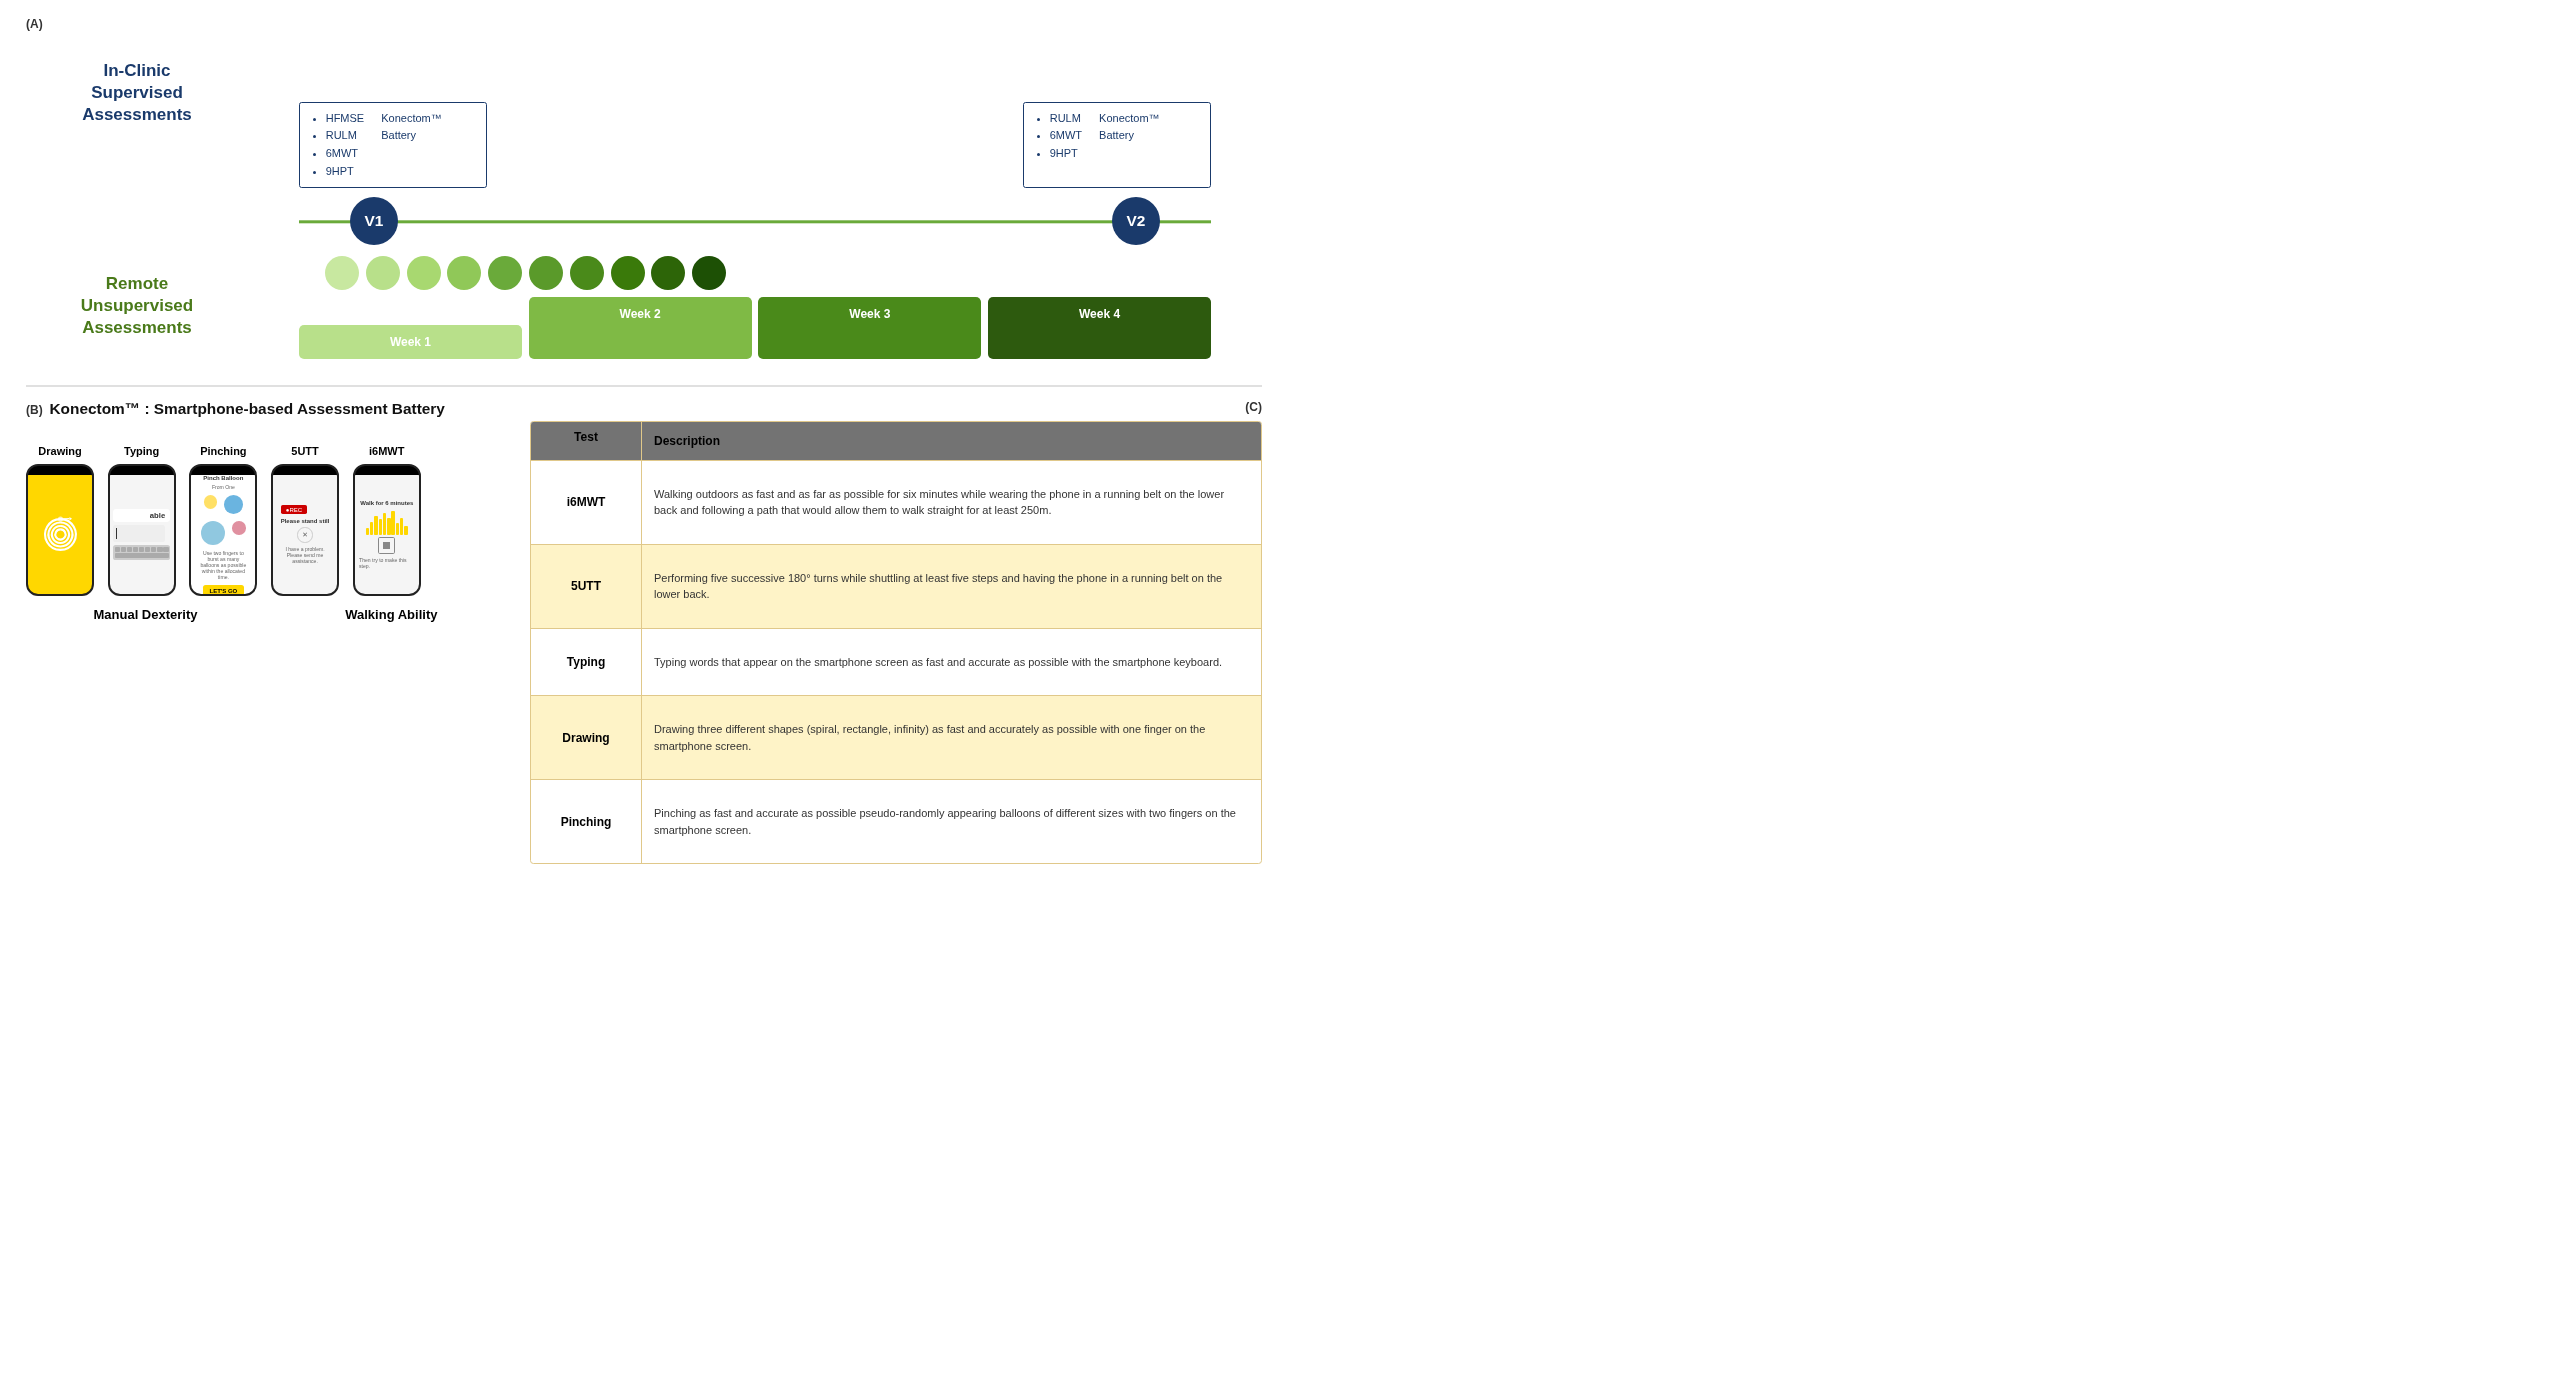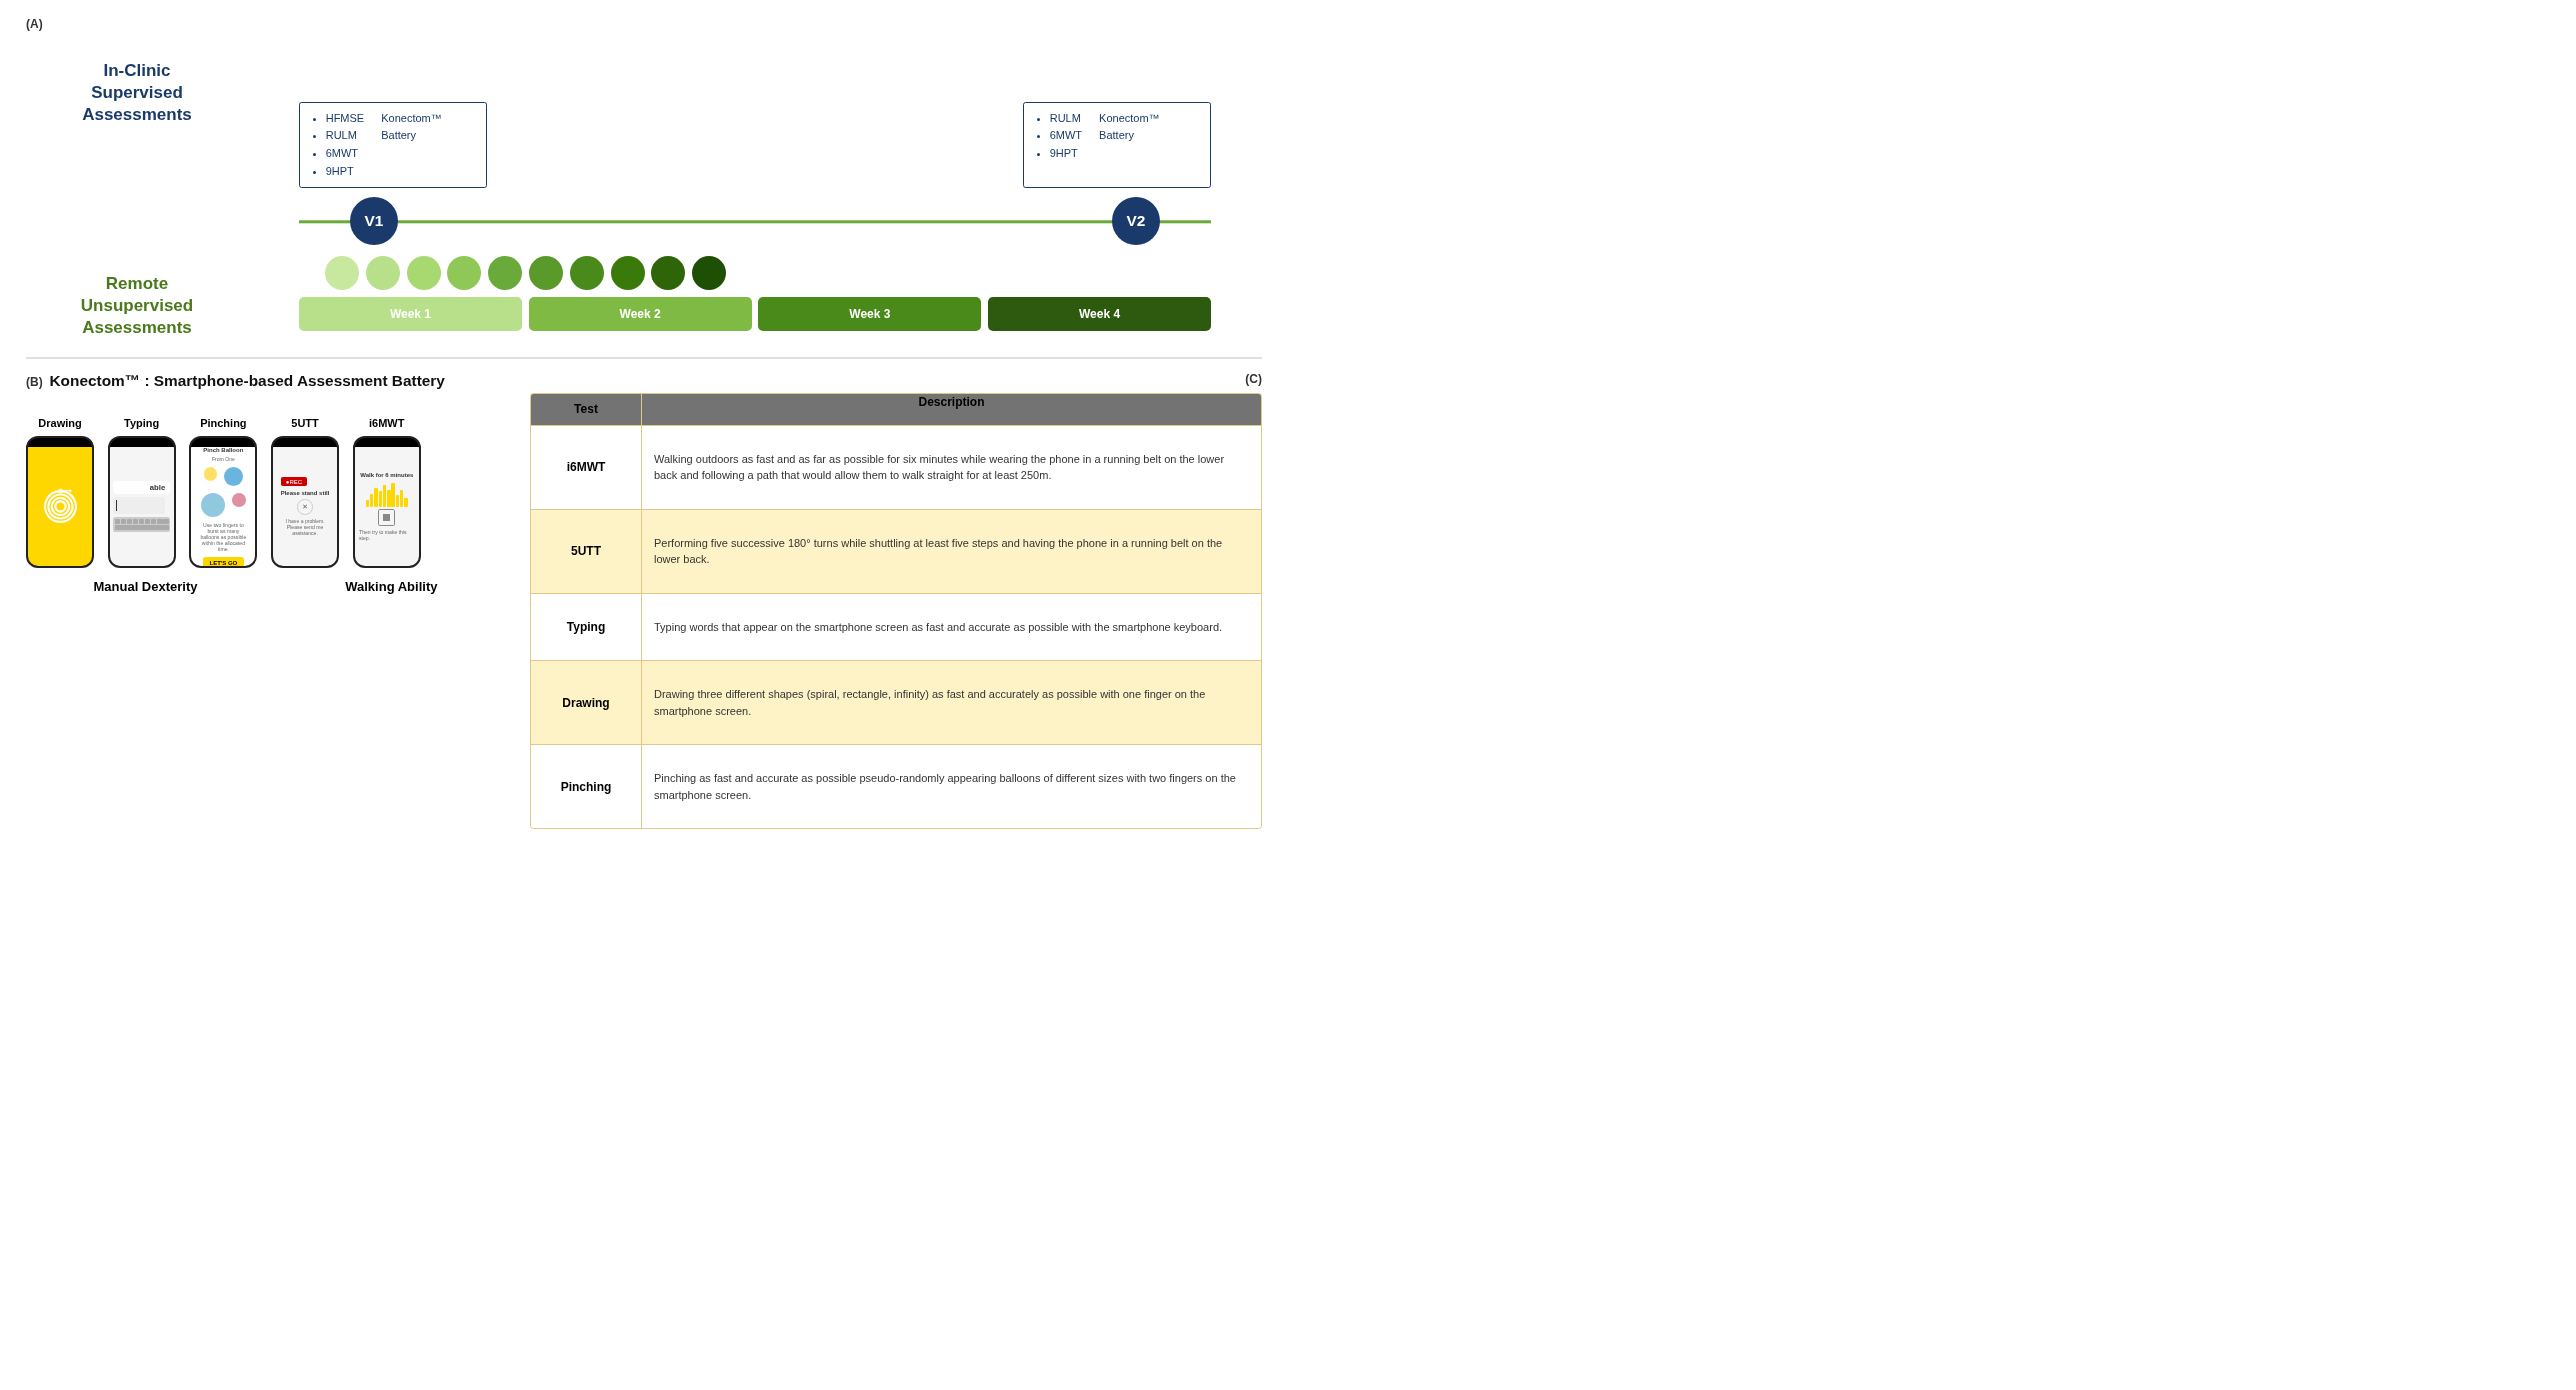--- a/index.html
+++ b/index.html
@@ -330,22 +330,21 @@
 
     .table-header .col-test {
       width: 111px;
       padding: 8.5px 12px;
       text-align: center;
       border-right: 0.9px solid #e0c88a;
     }
 
     .table-header .col-desc {
       flex: 1;
-      padding: 1px 12px;
-      text-align: center;
+      padding: 12px 12px;
     }
 
     .table-row-item {
       display: flex;
       border-top: 0.9px solid #e0c88a;
     }
 
     .table-row-item.alt {
       background: #fef3c7;
     }
@@ -530,21 +529,21 @@
           <div class="week-circle" style="background:#90c858;"></div>
           <div class="week-circle" style="background:#6aaa3a;"></div>
           <div class="week-circle" style="background:#5a9a2a;"></div>
           <div class="week-circle" style="background:#4a8a1a;"></div>
           <div class="week-circle" style="background:#3a7a0a;"></div>
           <div class="week-circle" style="background:#2d6508;"></div>
           <div class="week-circle" style="background:#1d5005;"></div>
         </div>
 
         <div class="weeks-row">
-          <div class="week-box" style="background:#b8e08a;">
+          <div class="week-box" style="background:#b8e08a;margin-top:28px;">
             <span>Week 1</span>
           </div>
           <div class="week-box" style="background:#7fba45;">
             <span>Week 2</span>
           </div>
           <div class="week-box" style="background:#4a8a1a;">
             <span>Week 3</span>
           </div>
           <div class="week-box" style="background:#2d5a0e;">
             <span>Week 4</span>

